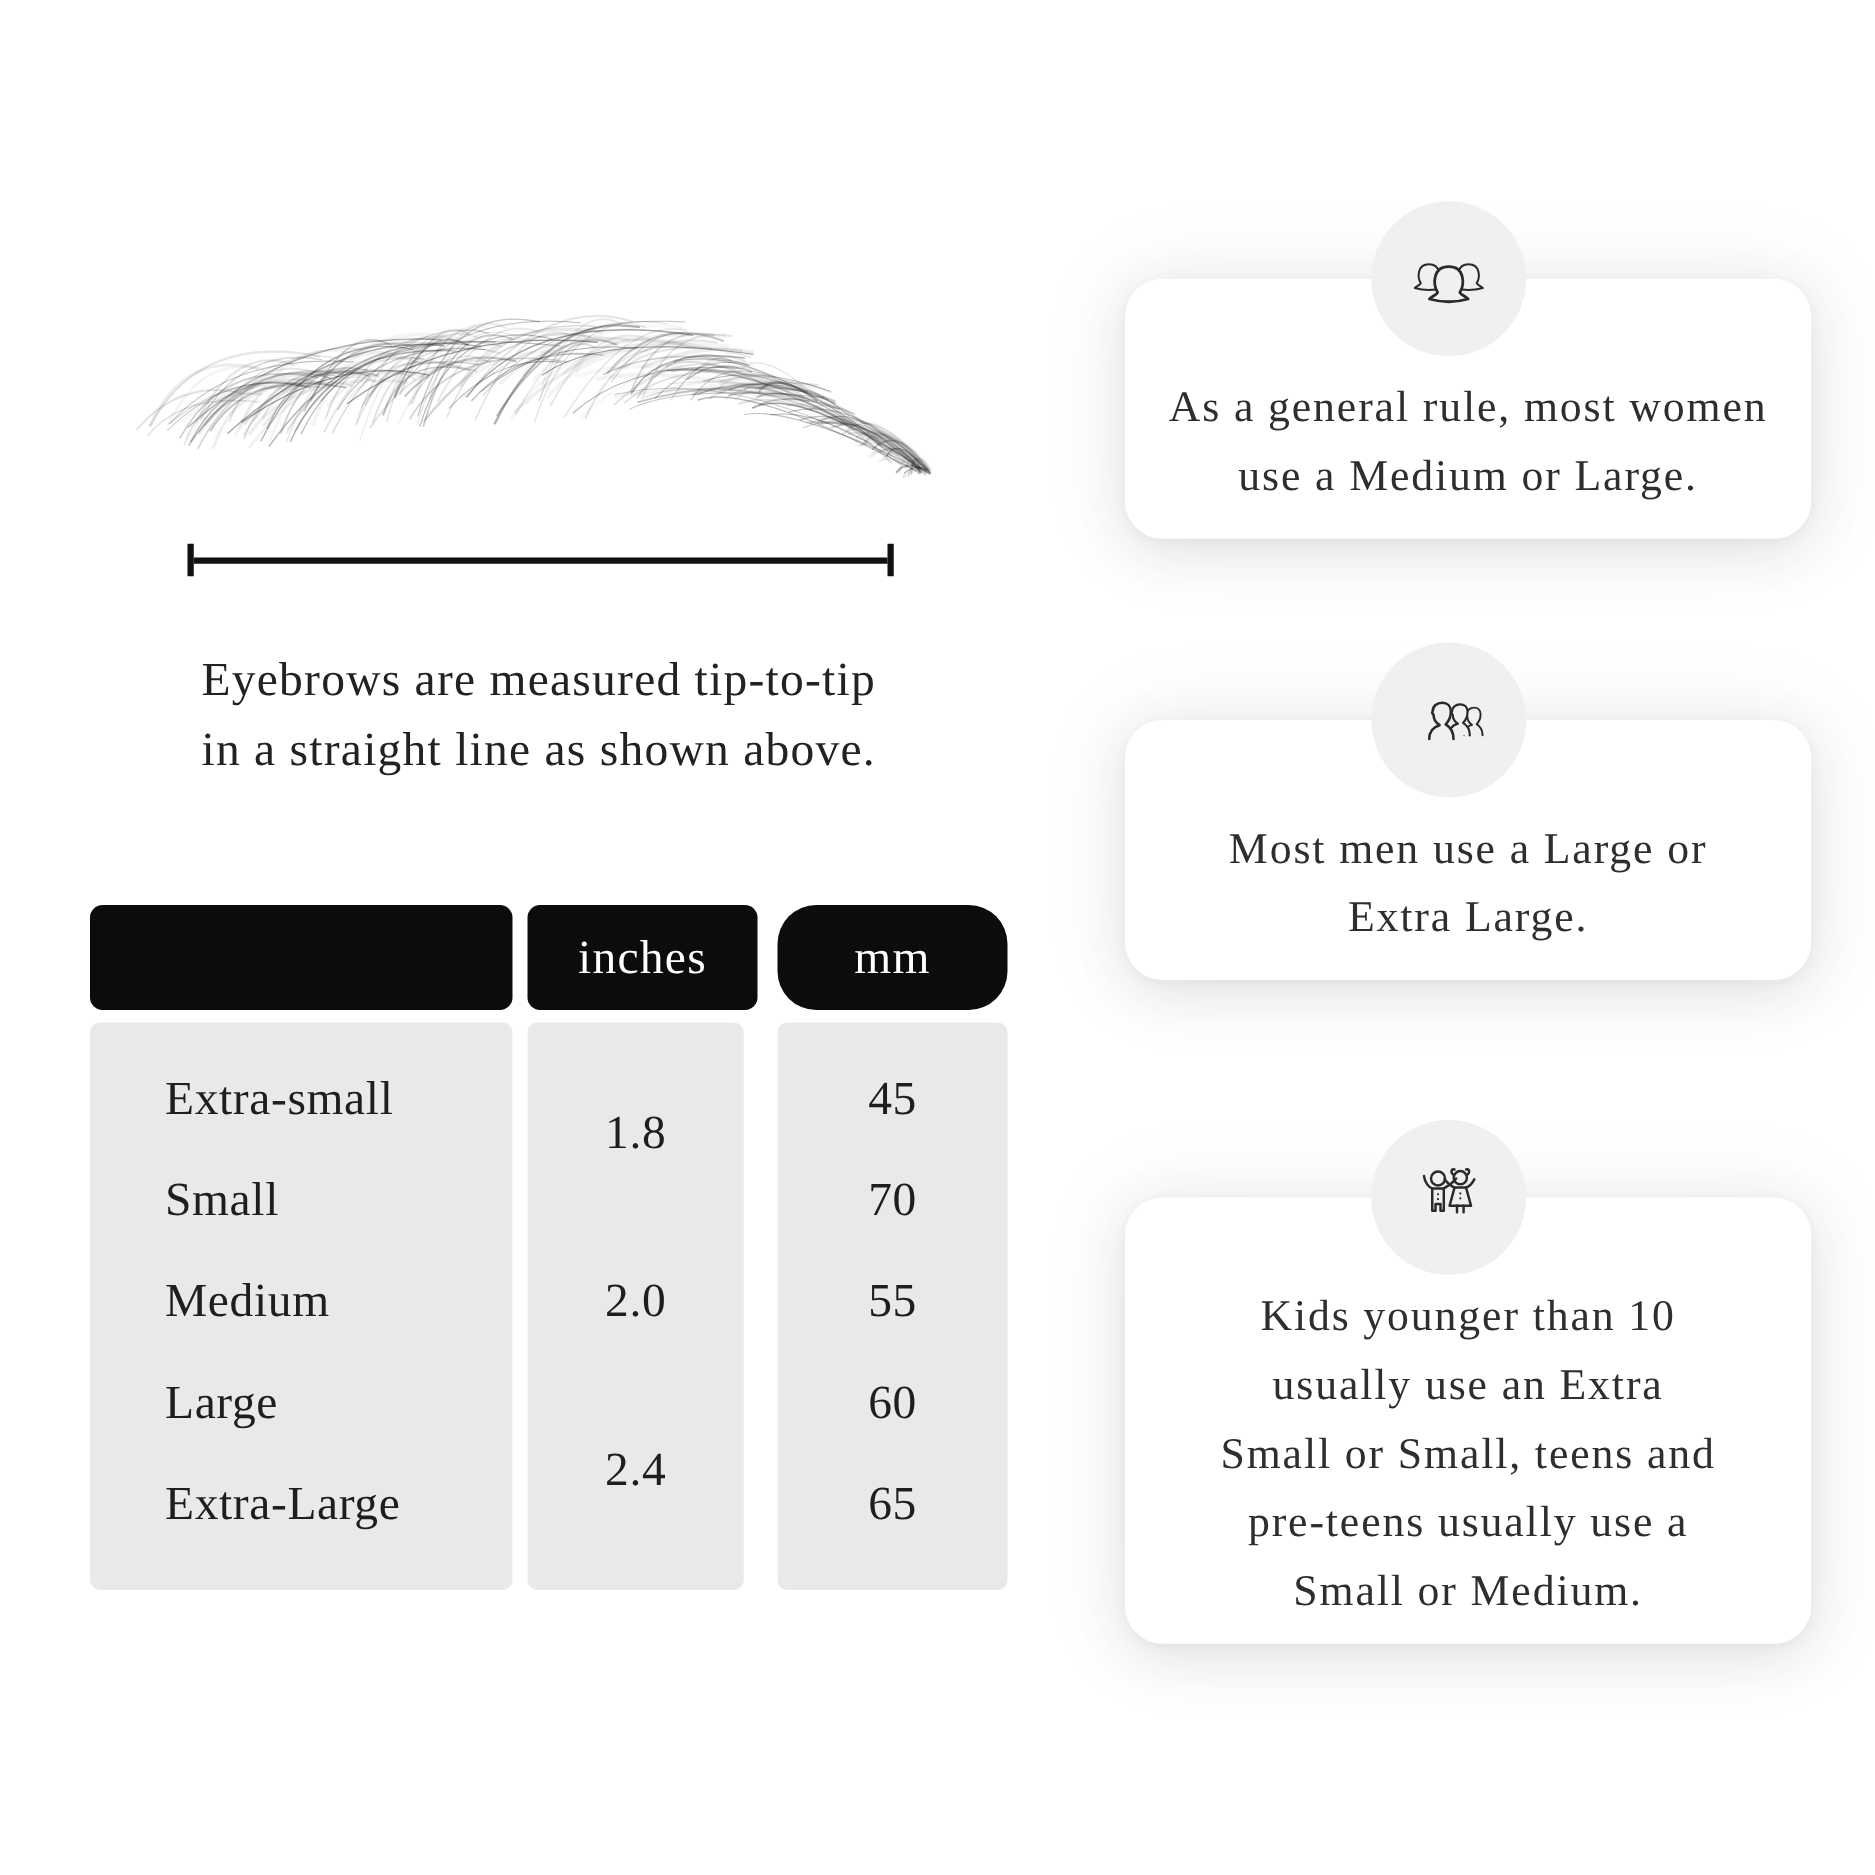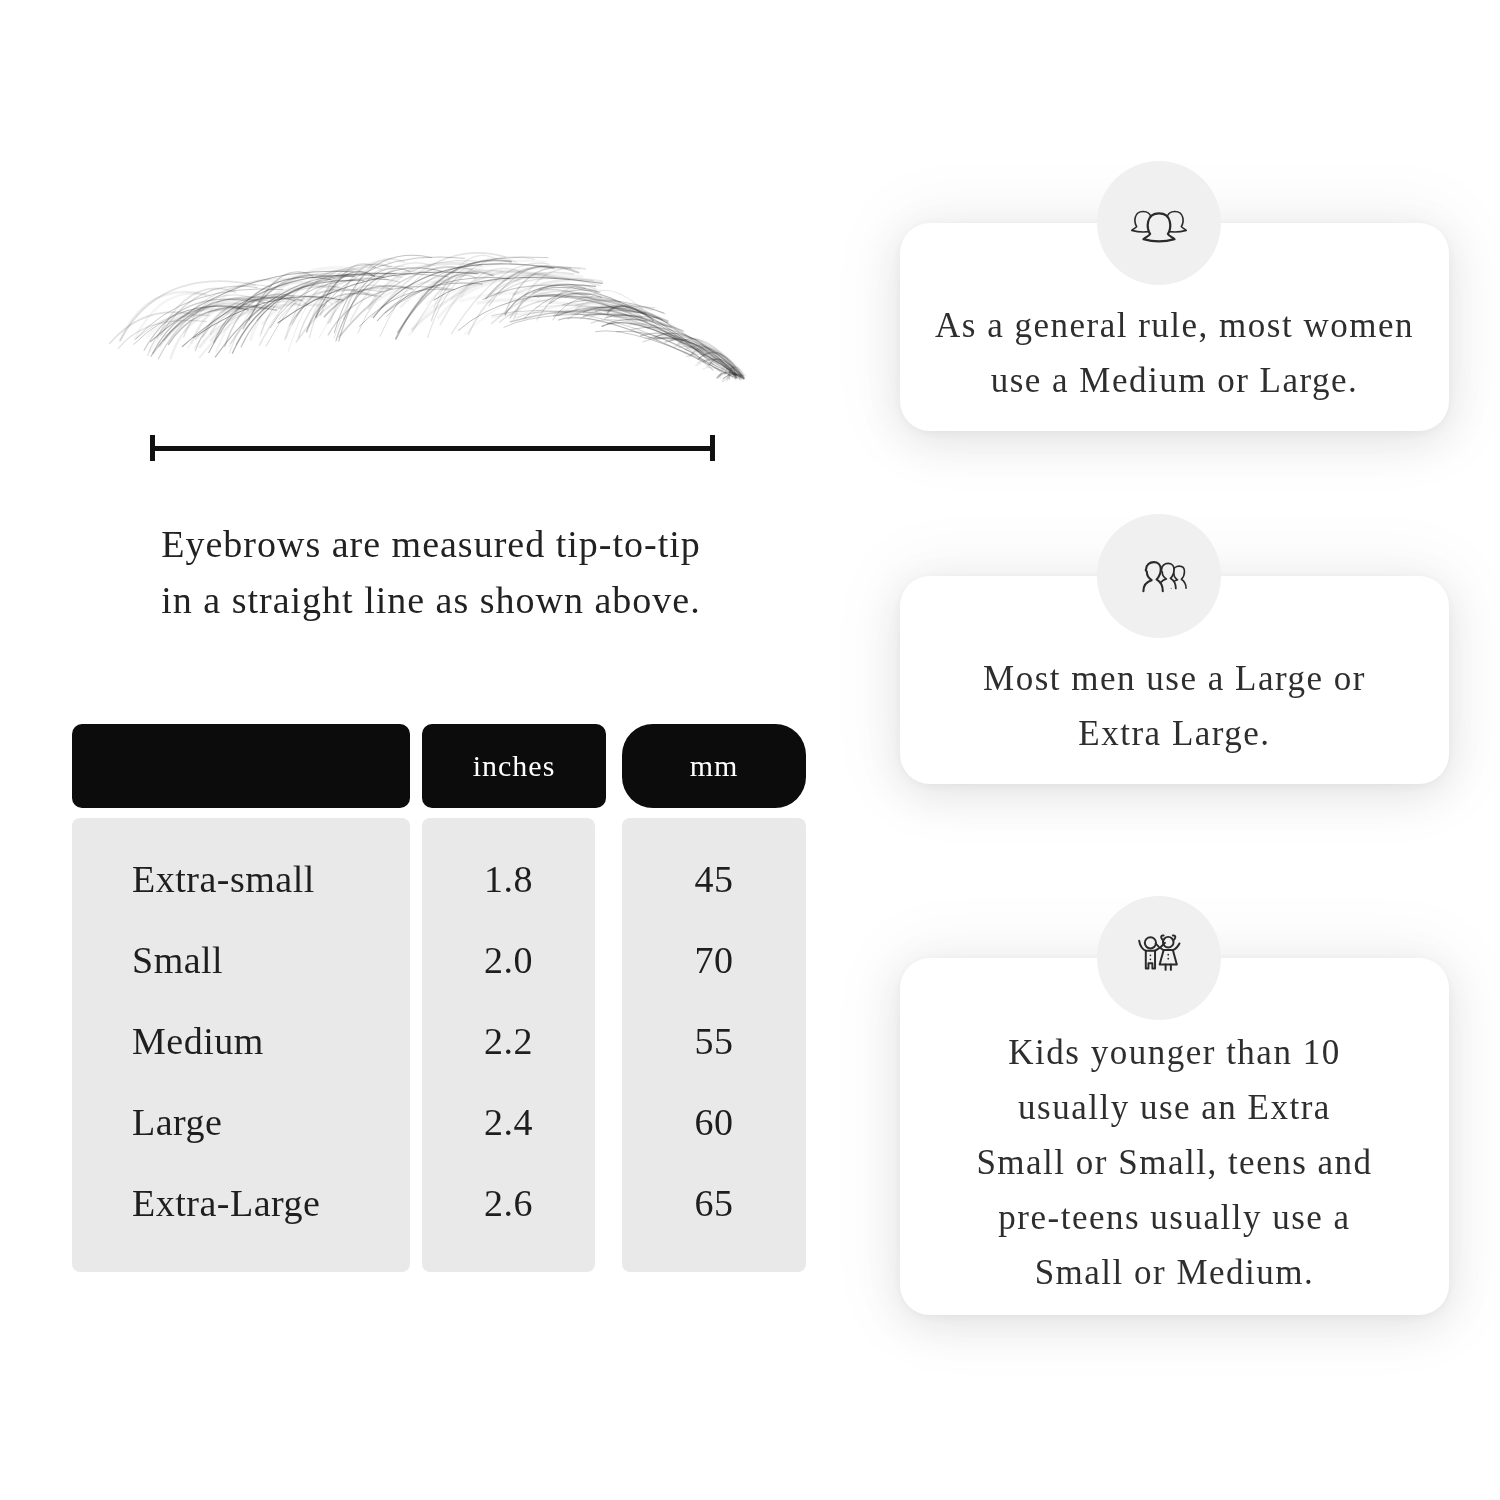--- a/index.html
+++ b/index.html
@@ -27,21 +27,21 @@
   .caption{
     position:absolute;left:80px;top:516px;width:702px;
     font-size:38px;line-height:56px;letter-spacing:1px;text-align:center;
     white-space:pre-line;color:#222;
   }
 
   
   .th,.tcol{position:absolute;box-sizing:border-box;}
   .th{
     top:724px;height:84px;background:var(--header-bg);border-radius:10px;
-    color:var(--header-fg);font-size:30px;letter-spacing:1px;
+    color:var(--header-fg);font-size:38px;letter-spacing:1px;
     display:flex;align-items:center;justify-content:center;
   }
   .th.c1{left:72px;width:338px;}
   .th.c2{left:422px;width:184px;}
   .th.c3{left:622px;width:184px;border-radius:31px;}
 
   .tcol{
     top:818px;height:454px;background:var(--cell-bg);border-radius:8px;
     display:flex;flex-direction:column;padding:20px 0 28px 0;
     font-size:38px;letter-spacing:0.5px;color:#1e1e1e;
@@ -319,23 +319,21 @@
   <div class="tcol c1">
     <div class="tcell">Extra-small</div>
     <div class="tcell">Small</div>
     <div class="tcell">Medium</div>
     <div class="tcell">Large</div>
     <div class="tcell">Extra-Large</div>
   </div>
   <div class="tcol c2">
     <div class="tcell">1.8</div>
     <div class="tcell">2.0</div>
-    <div class="tcell">2.2</div>
     <div class="tcell">2.4</div>
-    <div class="tcell">2.6</div>
   </div>
   <div class="tcol c3">
     <div class="tcell">45</div>
     <div class="tcell">70</div>
     <div class="tcell">55</div>
     <div class="tcell">60</div>
     <div class="tcell">65</div>
   </div>
 
   <div class="card card-women">

